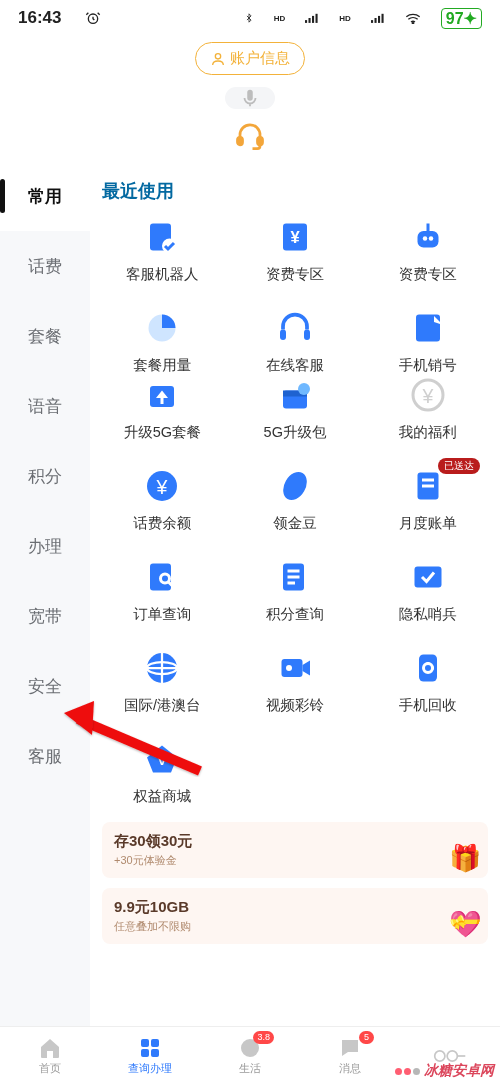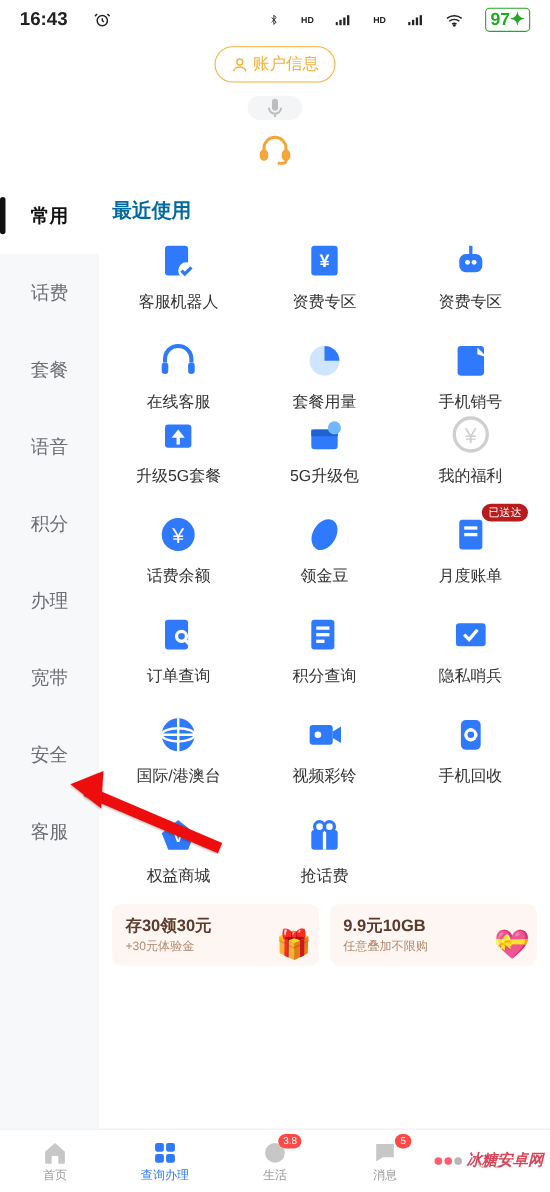--- a/index.html
+++ b/index.html
@@ -27,37 +27,37 @@
 
 .content { flex:1; padding:0 6px 10px 6px; overflow:hidden; }
 .section-title { font-size:18px; font-weight:600; color:#0369a1; padding:18px 6px 14px 6px; }
 .grid3 { display:grid; grid-template-columns:repeat(3,1fr); row-gap:24px; }
 .cell { display:flex; flex-direction:column; align-items:center; gap:8px; position:relative; }
 .cell-label { font-size:14.5px; color:#333; white-space:nowrap; }
 .icon-box { width:40px; height:40px; display:flex; align-items:center; justify-content:center; }
 .badge { position:absolute; top:-8px; right:14px; background:#b91c1c; color:#fff; font-size:10px; padding:1px 6px; border-radius:8px; }
 
 
-.promos { display:flex; gap:10px; padding:16px 6px 0 6px; }
+.promos { display:flex; gap:10px; padding:16px 6px 0 6px;flex-direction:column; }
 .promo { flex:1; background:#fef6f2; border-radius:8px; padding:10px 12px; position:relative; overflow:hidden; }
 .promo-title { font-size:15px; font-weight:600; color:#5a3a2a; }
 .promo-sub { font-size:11px; color:#b08a6e; margin-top:2px; }
 .promo-emoji { position:absolute; right:6px; bottom:4px; font-size:26px; }
 
 
 .bottom-nav { position:absolute; bottom:0; left:0; right:0; height:58px; border-top:1px solid #eee; display:flex; background:#fff; }
 .nav-item { flex:1; display:flex; flex-direction:column; align-items:center; justify-content:center; gap:1px; font-size:11px; color:#9a9a9a; position:relative; }
 .nav-item.active { color:#2f7afc; }
 .nav-dot { position:absolute; top:4px; right:26px; background:#ff4848; color:#fff; font-size:9px; border-radius:8px; padding:0 4px; line-height:13px; min-width:15px; text-align:center; }
 
 
 .arrow { position:absolute; left:60px; top:480px; pointer-events:none; z-index:30; }
 
 
-.wm { position:absolute; right:6px; bottom:20px; display:flex; align-items:center; gap:4px; font-size:14px; color:#d8324a; font-style:italic; font-weight:600; opacity:.9; z-index:40; }
+.wm { position:absolute; right:6px; bottom:4px; display:flex; align-items:center; gap:4px; font-size:14px; color:#d8324a; font-style:italic; font-weight:600; opacity:.9; z-index:40; }
 .wm-dots { display:flex; gap:2px; }
 .wm-dots span { width:7px; height:7px; background:#ff4d63; border-radius:50%; display:inline-block; }
 .wm-dots span:nth-child(3){ background:#b0b0b0; }
 
 svg { display:block; }
 </style>
 </head>
 <body>
 
 <div class="status-bar">
@@ -180,36 +180,36 @@
               <circle cx="14" cy="13" r="1.5" fill="#fff"></circle>
               <rect x="11" y="3" width="2" height="5" fill="#2f7afc"></rect>
             </svg>
           </div>
       <div class="cell-label">资费专区</div>
         </div>
         <div class="cell">
 
       <div class="icon-box">
             <svg width="36" height="36" viewBox="0 0 24 24">
+              <circle cx="12" cy="12" r="9" fill="#cfe5ff"></circle>
+              <path d="M12 12V3a9 9 0 019 9z" fill="#2f7afc"></path>
+            </svg>
+          </div>
+      <div class="cell-label">套餐用量</div>
+        </div>
+        <div class="cell">
+
+      <div class="icon-box">
+            <svg width="36" height="36" viewBox="0 0 24 24">
               <path d="M4 13v-2a8 8 0 0116 0v2" stroke="#2f7afc" stroke-width="2.5" fill="none"></path>
               <rect x="2" y="13" width="4" height="7" rx="2" fill="#2f7afc"></rect>
               <rect x="18" y="13" width="4" height="7" rx="2" fill="#2f7afc"></rect>
             </svg>
           </div>
       <div class="cell-label">在线客服</div>
-        </div>
-        <div class="cell">
-
-      <div class="icon-box">
-            <svg width="36" height="36" viewBox="0 0 24 24">
-              <circle cx="12" cy="12" r="9" fill="#cfe5ff"></circle>
-              <path d="M12 12V3a9 9 0 019 9z" fill="#2f7afc"></path>
-            </svg>
-          </div>
-      <div class="cell-label">套餐用量</div>
         </div>
         <div class="cell">
 
       <div class="icon-box">
             <svg width="36" height="36" viewBox="0 0 24 24">
               <rect x="4" y="3" width="16" height="18" rx="2" fill="#2f7afc"></rect>
               <path d="M16 4l6 6-6-2z" fill="#fff"></path>
             </svg>
           </div>
       <div class="cell-label">手机销号</div>
@@ -346,32 +346,20 @@
         </div>
         <div class="cell">
 
       <div class="icon-box">
             <svg width="36" height="36" viewBox="0 0 24 24">
               <path d="M12 3l10 8-4 10H6L2 11z" fill="#2f7afc"></path>
               <text x="12" y="16" font-size="9" fill="#fff" text-anchor="middle" font-weight="bold">V</text>
             </svg>
           </div>
       <div class="cell-label">权益商城</div>
-        </div>
-        <div class="cell">
-
-      <div class="icon-box">
-            <svg width="36" height="36" viewBox="0 0 24 24">
-              <rect x="4" y="9" width="16" height="12" rx="2" fill="#2f7afc"></rect>
-              <rect x="11" y="9" width="2" height="12" fill="#fff"></rect>
-              <circle cx="9" cy="7" r="3" fill="none" stroke="#2f7afc" stroke-width="2"></circle>
-              <circle cx="15" cy="7" r="3" fill="none" stroke="#2f7afc" stroke-width="2"></circle>
-            </svg>
-          </div>
-      <div class="cell-label">抢话费</div>
         </div>
       </div>
 
     <div class="promos">
       <div class="promo">
         <div class="promo-title">存30领30元</div>
         <div class="promo-sub">+30元体验金</div>
         <div class="promo-emoji">🎁</div>
       </div>
       <div class="promo">

